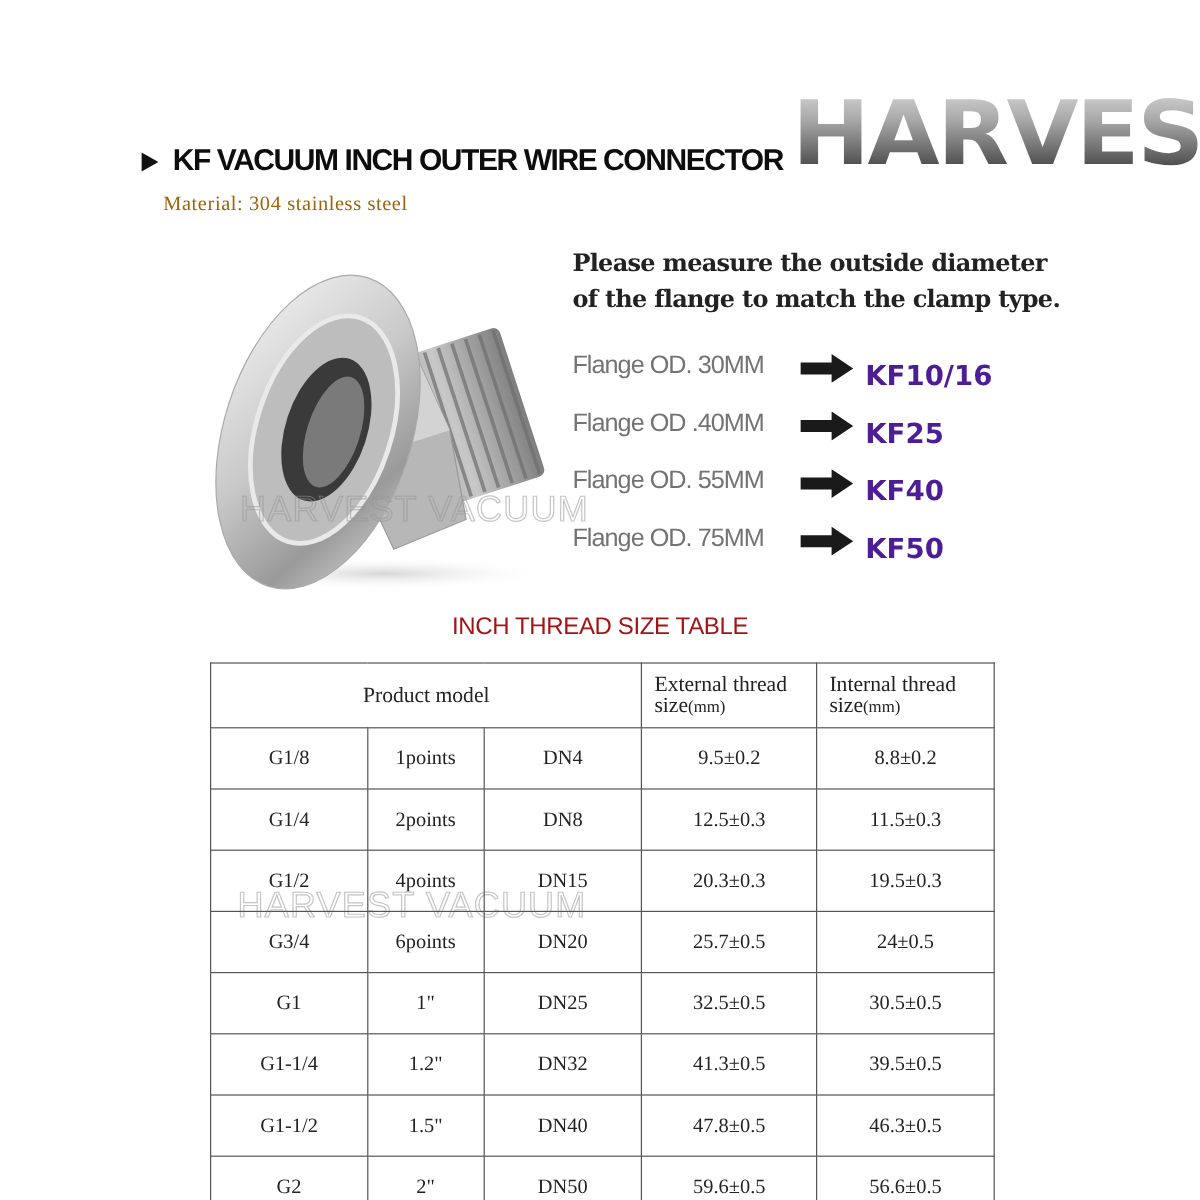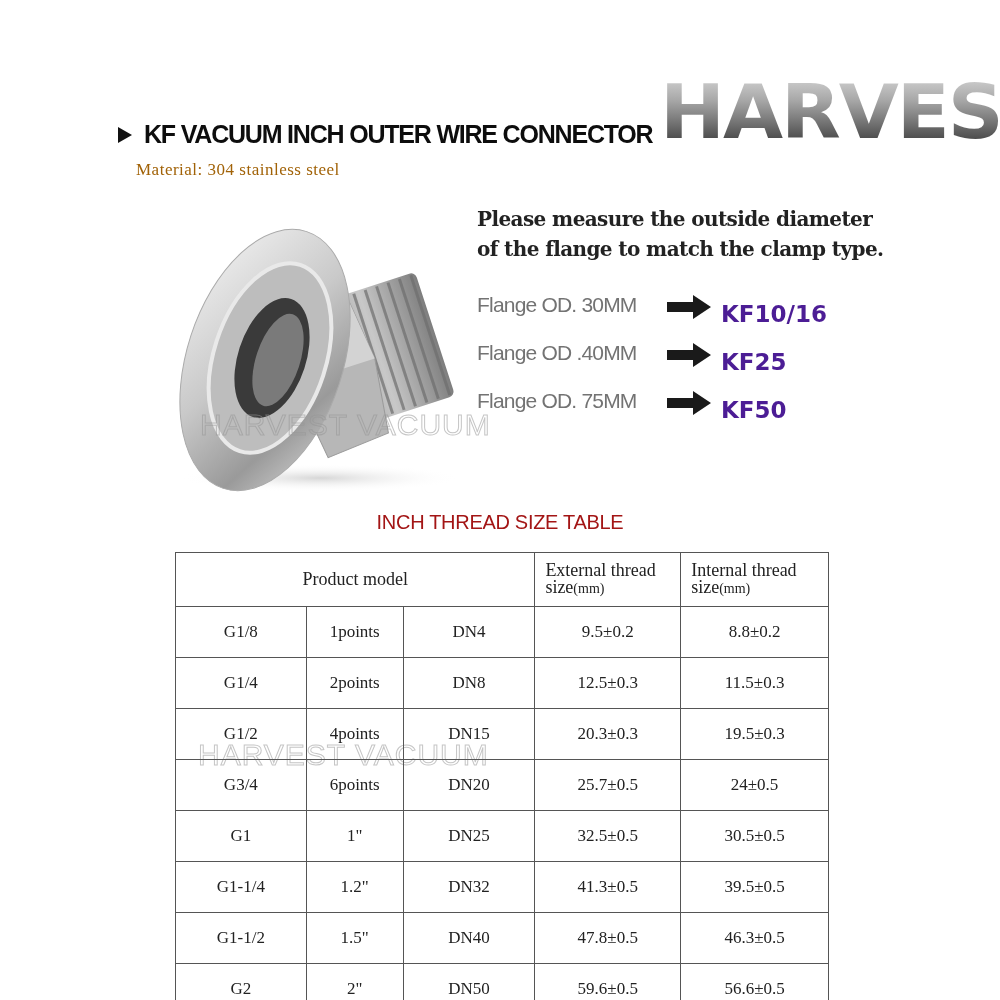--- a/index.html
+++ b/index.html
@@ -105,20 +105,27 @@
     <span class="flange-kf">KF10/16</span>
   </div>
   <div class="flange-row">
     <span class="flange-label">Flange OD .40MM</span>
     <svg class="flange-arrow" viewBox="0 0 44 24">
         <path d="M0 7 H26 V0 L44 12 L26 24 V17 H0 Z" fill="#1a1a1a"></path>
       </svg>
     <span class="flange-kf">KF25</span>
   </div>
   <div class="flange-row">
+    <span class="flange-label">Flange OD. 55MM</span>
+    <svg class="flange-arrow" viewBox="0 0 44 24">
+        <path d="M0 7 H26 V0 L44 12 L26 24 V17 H0 Z" fill="#1a1a1a"></path>
+      </svg>
+    <span class="flange-kf">KF40</span>
+  </div>
+  <div class="flange-row">
     <span class="flange-label">Flange OD. 75MM</span>
     <svg class="flange-arrow" viewBox="0 0 44 24">
         <path d="M0 7 H26 V0 L44 12 L26 24 V17 H0 Z" fill="#1a1a1a"></path>
       </svg>
     <span class="flange-kf">KF50</span>
   </div>
 </div>
 
 <div class="table-title">INCH THREAD SIZE TABLE</div>
 

